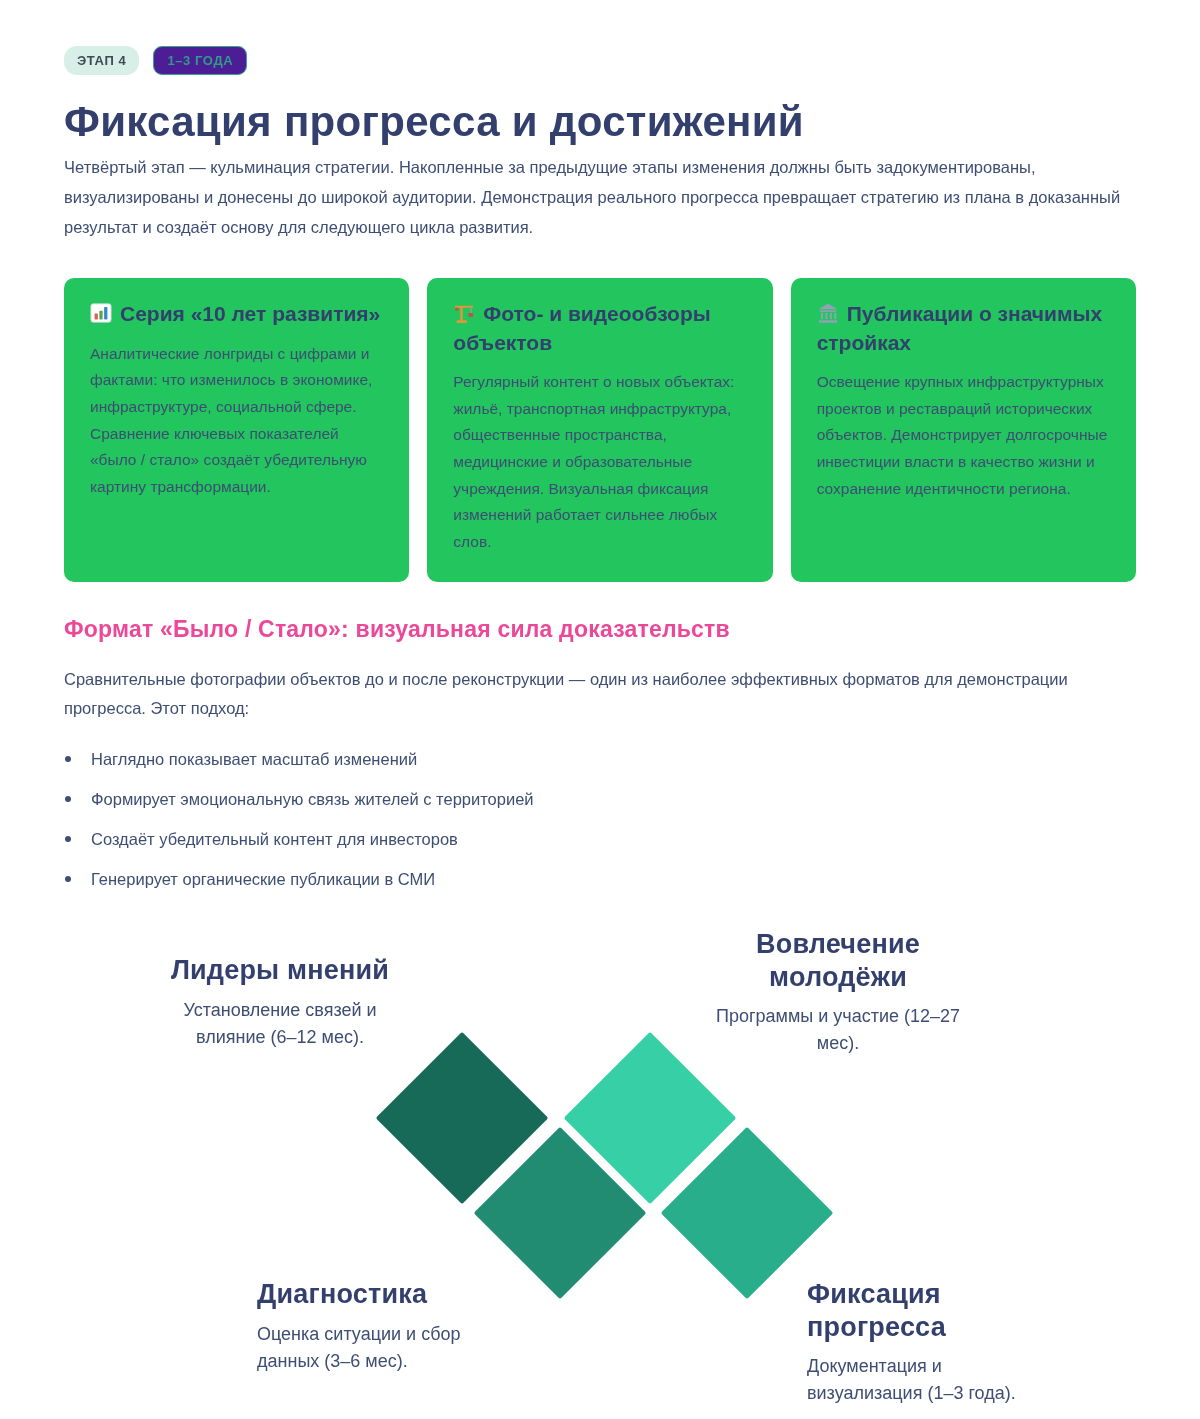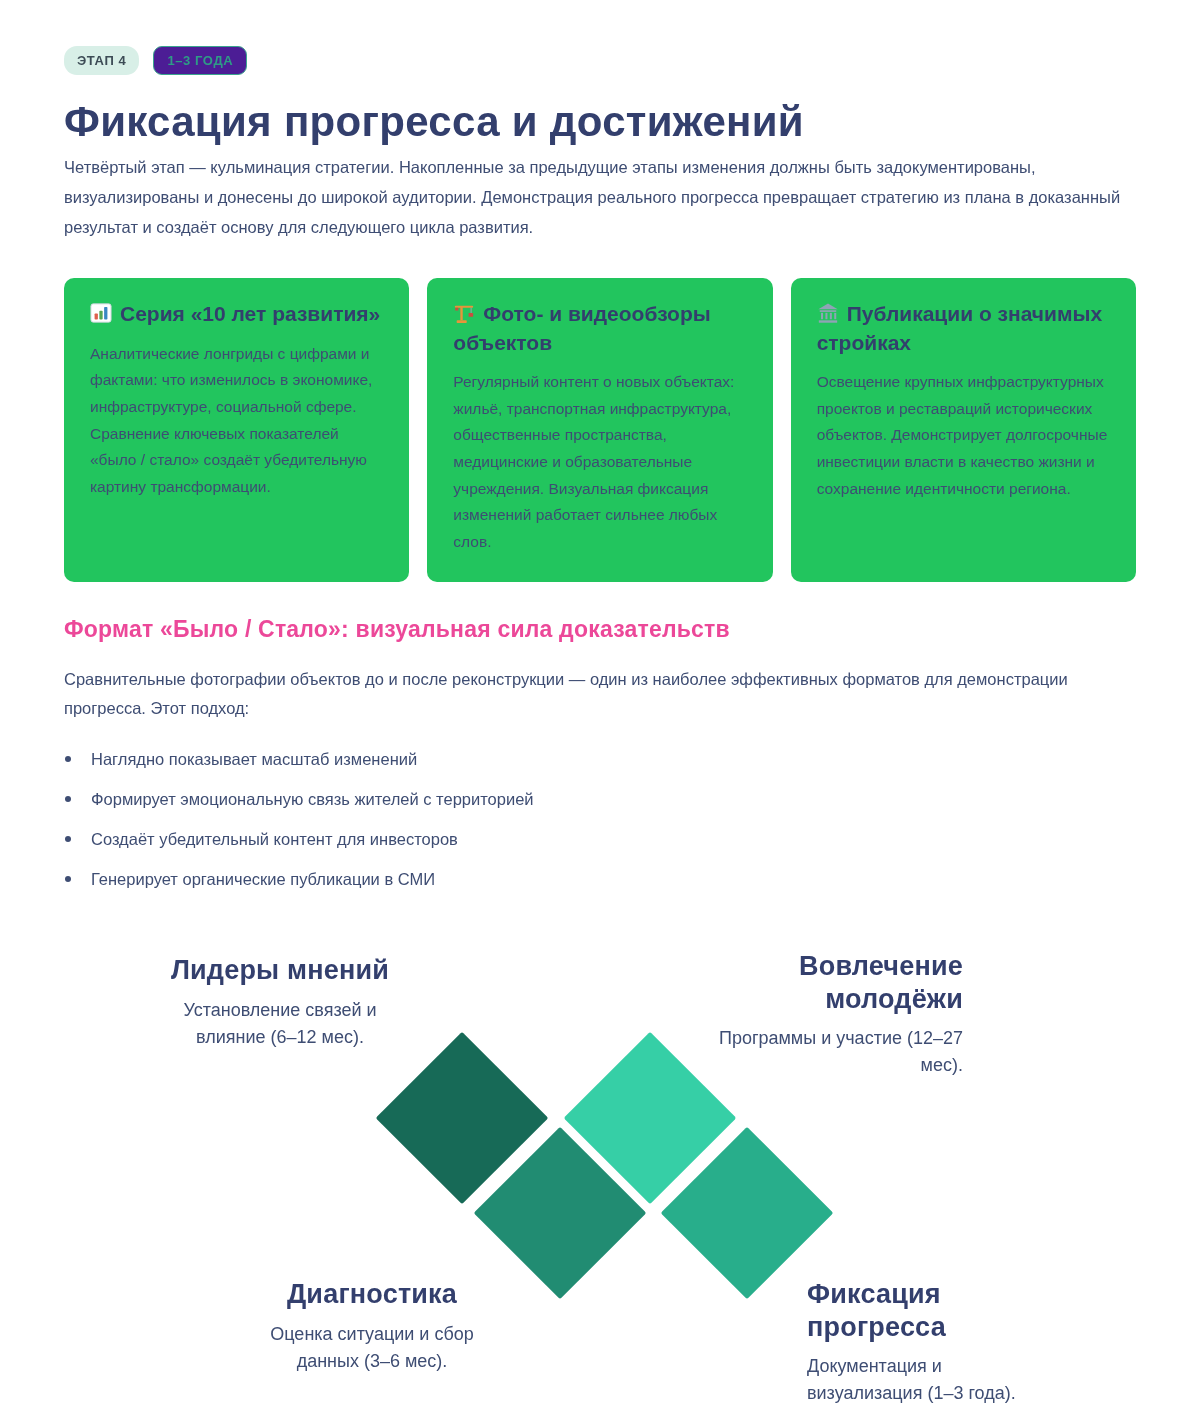--- a/index.html
+++ b/index.html
@@ -41,22 +41,22 @@
   .diamond{position:absolute;width:122px;height:122px;transform:rotate(45deg);border-radius:2px;}
   .d1{left:337px;top:149px;}
   .d2{left:525px;top:149px;}
   .d3{left:435px;top:244px;}
   .d4{left:622px;top:244px;}
 
   .node{position:absolute;}
   .node-title{font-size:27px;font-weight:bold;color:#333f6d;line-height:1.22;margin:0 0 10px;letter-spacing:0.2px;}
   .node-desc{font-size:18px;line-height:1.5;margin:0;}
   .node-1{right:741px;top:46px;width:230px;text-align:center;}
-  .node-2{left:649px;top:42px;width:250px;text-align:right;}
-  .node-3{right:649px;top:370px;width:230px;text-align:center;}
+  .node-2{left:649px;top:20px;width:250px;text-align:center;}
+  .node-3{right:649px;top:370px;width:230px;text-align:left;}
   .node-4{left:743px;top:370px;width:240px;text-align:left;}
 </style>
 </head>
 <body>
 
 <div class="container">
 
   <div class="badges">
     <span class="badge badge-filled">ЭТАП 4</span>
     <span class="badge badge-outline">1–3 ГОДА</span>

